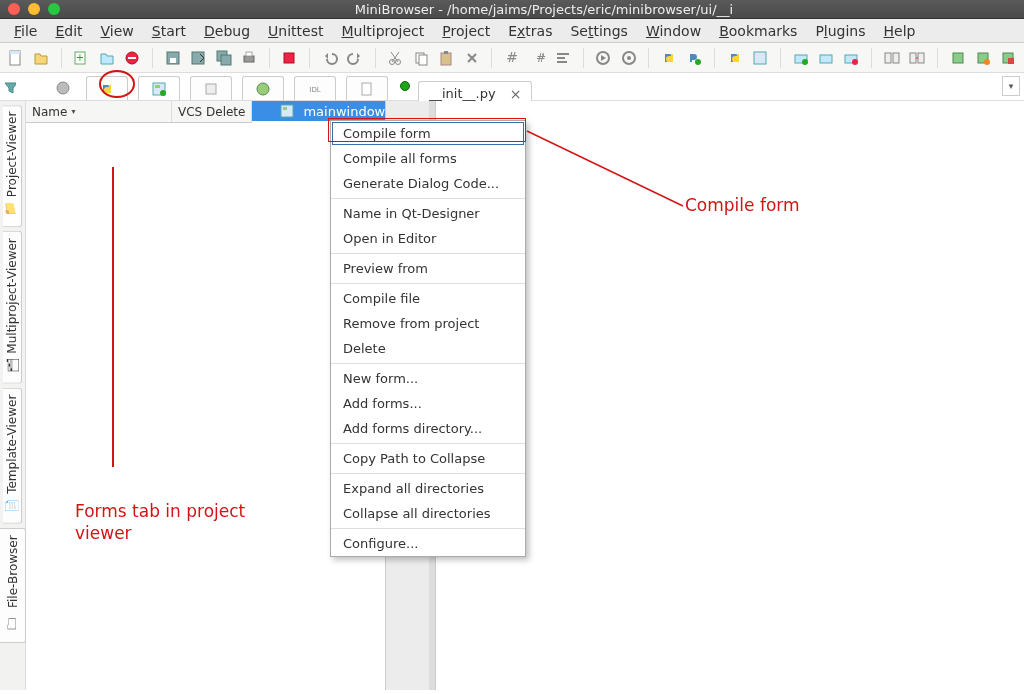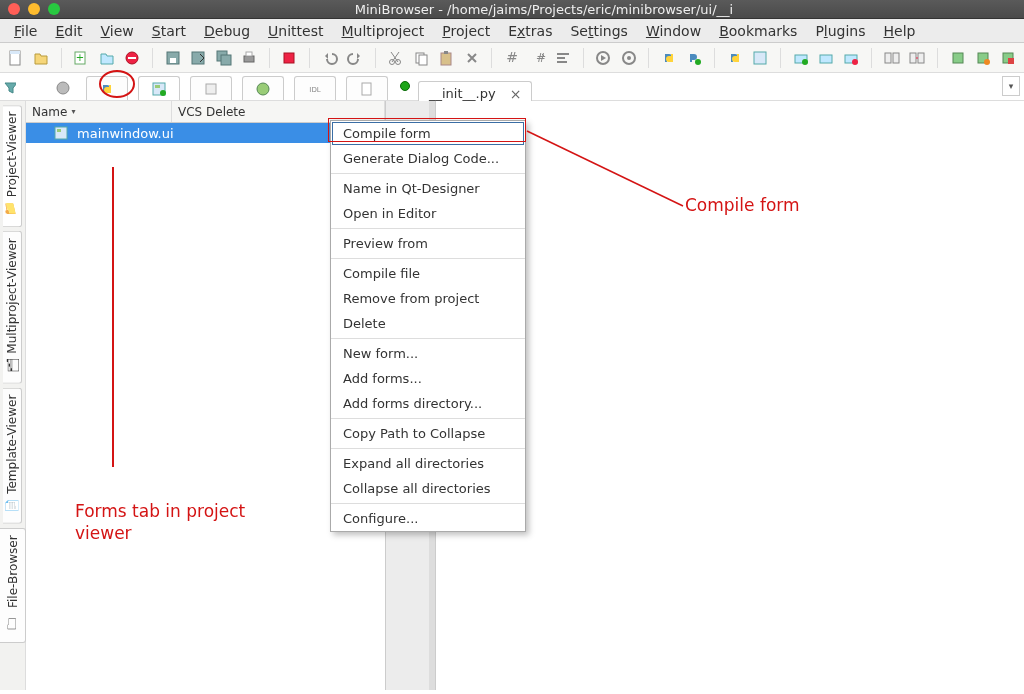--- a/index.html
+++ b/index.html
@@ -29,21 +29,21 @@
 .file-tab { height:24px; border:1px solid #ccc; border-bottom:none; border-radius:3px 3px 0 0; background:#fff; padding:3px 10px; font-size:13px; display:flex; align-items:center; gap:8px; }
 .file-tab .x { font-size:14px; color:#666; padding-left:6px;}
 .right-dropdown { position:absolute; right:4px; top:3px; width:18px; height:20px; border:1px solid #ccc; display:flex; align-items:center; justify-content:center; font-size:9px; color:#555;}
 
 .main { display:flex; height:calc(694px - 23px - 24px - 30px - 28px); }
 .sidebar-tabs { width:26px; background:#f2f2f0; border-right:1px solid #ddd; display:flex; flex-direction:column; align-items:center; padding-top:4px; gap:4px; }
 .vtab { writing-mode: vertical-rl; transform: rotate(180deg); font-size:12px; padding: 10px 2px 6px 2px; border:1px solid #ccc; border-right:none; background:#fdfdfd; border-radius:3px 0 0 3px; display:flex; align-items:center; gap:4px;}
 .vtab .vicon { transform: rotate(90deg); font-size:12px; }
 .vtab.active { background:#fff; }
 
-.panel { width: 360px; border-right:1px solid #ccc; display:flex; flex-direction:column; background:#fff; position:relative;}
+.panel { width: 360px; border-right:1px solid #ccc; display:flex; flex-direction:row; background:#fff; position:relative;}
 .panel-header { display:flex; height:22px; border-bottom:1px solid #ccc; background:#f6f6f4; font-size:12px; }
 .panel-header .col { padding:3px 6px; border-right:1px solid #ddd; display:flex; align-items:center; gap:4px;}
 .panel-header .col.name { width:146px; }
 .panel-header .col .tri { font-size:8px; color:#555;}
 .panel-body { flex:1; overflow:auto; padding-top:0; }
 .file-row { height:20px; display:flex; align-items:center; gap:9px; padding:0 8px 0 28px; font-size:13px;}
 .file-row.selected { background:#3a8ee6; color:#fff; }
 .file-row .ficon { width:14px; height:14px; display:inline-block; }
 
 .editor { flex:1; background:#fff; position:relative; }
@@ -400,20 +400,21 @@
   </div>
 
   <div class="editor">
     <div class="editor-gutter"></div>
     <div class="splitter"></div>
   </div>
 </div>
 
 <div class="context-menu" id="ctxmenu">
     <div class="item sel">Compile form</div>
+    <div class="item">Compile all forms</div>
     <div class="item">Generate Dialog Code...</div>
     <div class="sep"></div>
     <div class="item">Name in Qt-Designer</div>
     <div class="item">Open in Editor</div>
     <div class="sep"></div>
     <div class="item">Preview from</div>
     <div class="sep"></div>
     <div class="item">Compile file</div>
     <div class="item">Remove from project</div>
     <div class="item">Delete</div>

